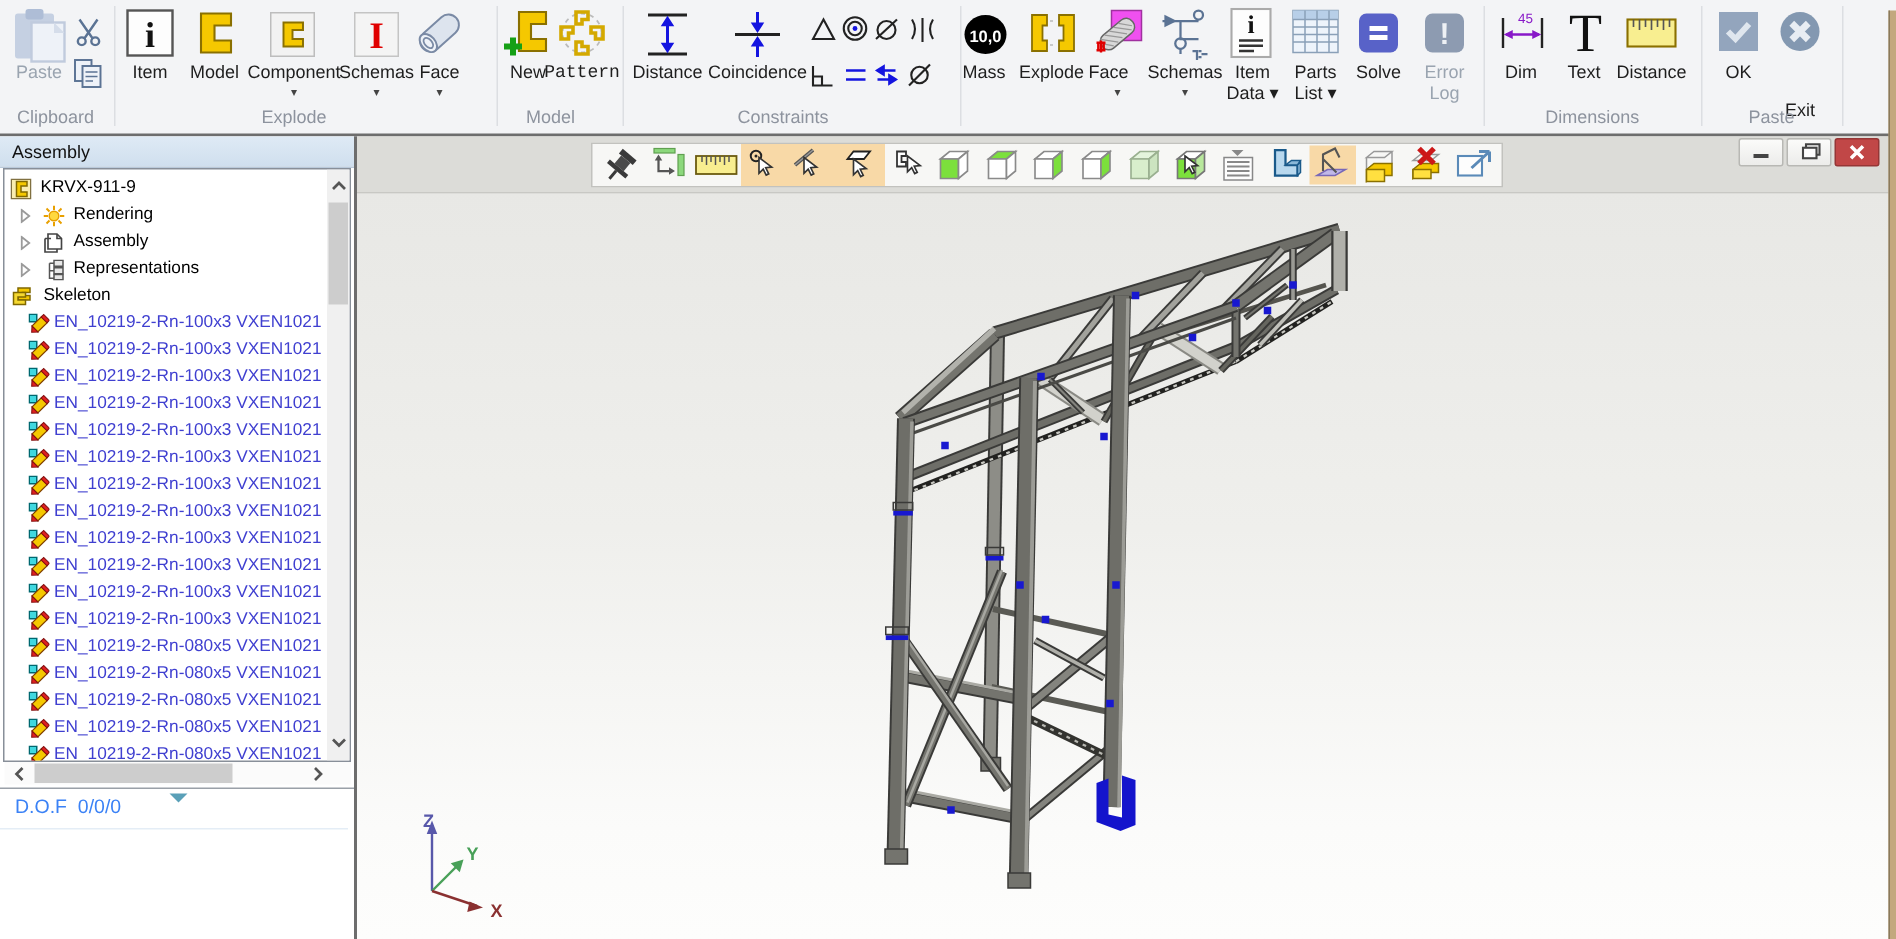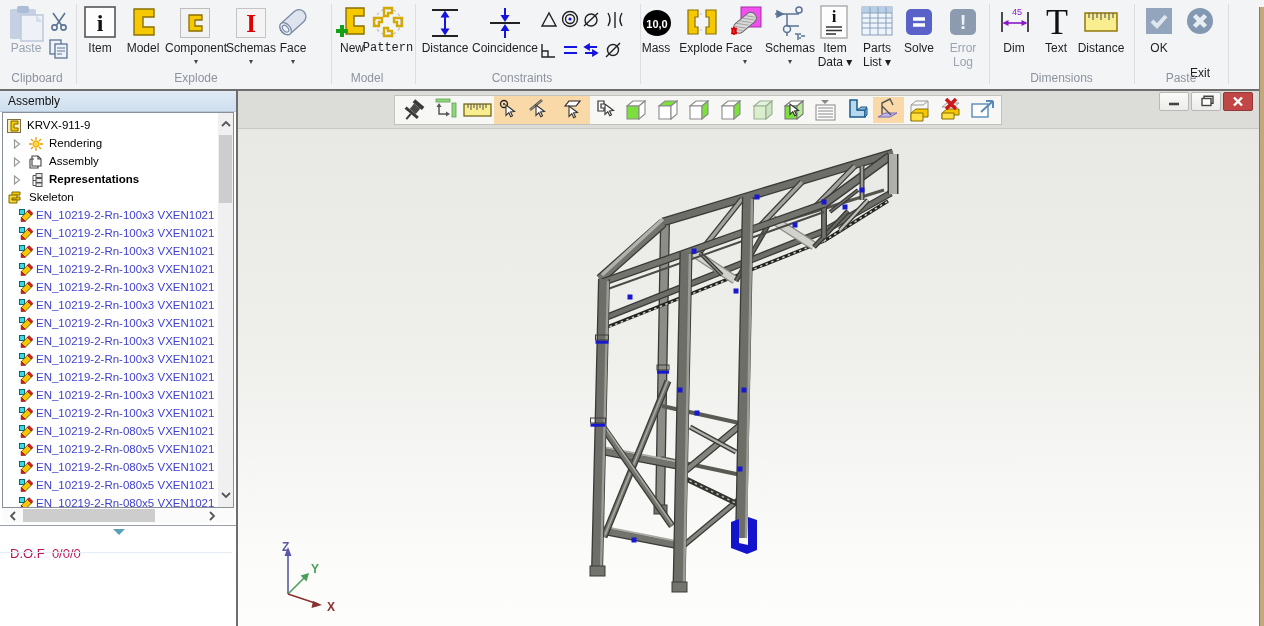--- a/index.html
+++ b/index.html
@@ -270,21 +270,21 @@
           <path d="M1.5 1 L6.5 5 L1.5 9 z" fill="#fdfdfd" stroke="#9a9a9a" stroke-width="1.2"></path>
         </svg>
         <svg class="abs" style="left:26px;top:2px" width="14" height="14" viewBox="0 0 14 14">
           <g fill="#e8e8e8" stroke="#555" stroke-width="1">
             <rect x="7" y="0.5" width="6" height="4"></rect>
             <rect x="7" y="5.5" width="6" height="4"></rect>
             <rect x="7" y="10" width="6" height="3.5"></rect>
           </g>
           <path d="M4 2.5 h3 M4 2.5 v10 h3 M4 7.5 h3" stroke="#555" fill="none"></path>
         </svg>
-        <span style="position:absolute;left:46px;top:2px;color:#000;font-weight:bold;">Representations</span>
+        <span style="position:absolute;left:46px;top:2px;color:#000;">Representations</span>
       </div>
 <div class="trow" style="top:76px">
         <svg class="abs" style="left:4px;top:2px" width="15" height="14" viewBox="0 0 15 14">
           <path d="M5 1 h8 v3 h-5 v2 h5 v3 H5 z" fill="#f5c800" stroke="#806800"></path>
           <path d="M2 4 h8 v3 h-5 v2 h5 v3 H2 z" fill="#f5d830" stroke="#806800"></path>
         </svg>
         <span style="position:absolute;left:26px;top:2px;color:#000;">Skeleton</span>
       </div>
 <div class="trow" style="top:94px">
         <svg class="abs" style="left:16px;top:2px" width="14" height="14" viewBox="0 0 14 14">
@@ -489,21 +489,21 @@
       </svg>
 <div style="position:absolute;left:20px;top:1px;width:132px;height:13px;background:#cdcdcd;"></div>
 <svg style="position:absolute;left:204px;top:2px" width="10" height="12" viewBox="0 0 10 12">
         <path d="M3 2 L7 6 L3 10" fill="none" stroke="#555" stroke-width="1.8"></path>
       </svg>
 </div>
   <div id="dofpanel">
 <svg style="position:absolute;left:112px;top:2px" width="14" height="8" viewBox="0 0 14 8">
         <path d="M1 1 L13 1 L7 7 z" fill="#5aa0b8"></path>
       </svg>
-<div style="position:absolute;left:10px;top:20px;font-size:13px;color:#be185d;">D.O.F&nbsp;&nbsp;0/0/0</div>
+<div style="position:absolute;left:10px;top:4px;font-size:13px;color:#3b82f6;">D.O.F&nbsp;&nbsp;0/0/0</div>
 <div style="position:absolute;left:0;top:26px;width:232px;height:1px;background:#e4edf6;"></div>
 </div>
 </div>
 <div id="vline"></div>
 <div id="viewport">
   <div id="topband">
     <div id="toolbar">
         <div style="position:absolute;left:99px;top:0;width:96px;height:28px;background:#f8d9a7;"></div>
         <div class="tbtn" style="left:4px;width:31px;">
           <svg width="31" height="26" viewBox="0 0 31 26">

